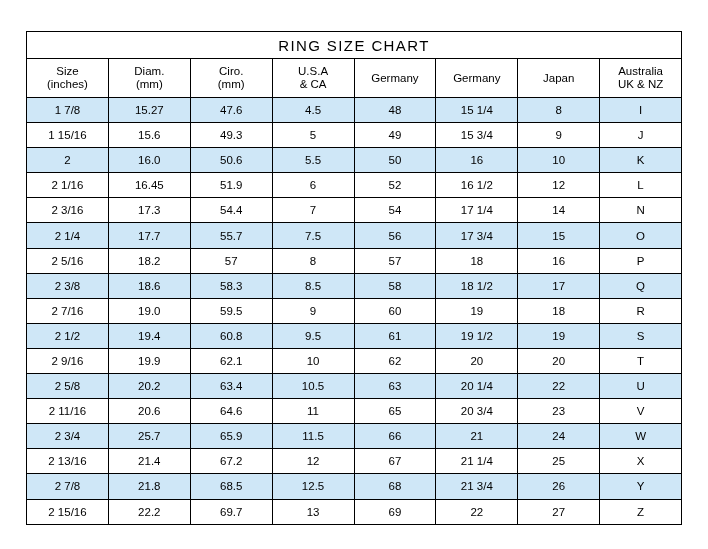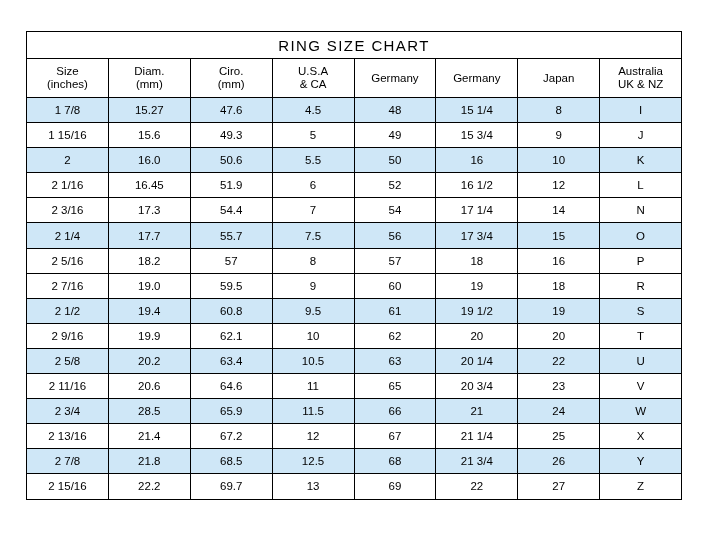--- a/index.html
+++ b/index.html
@@ -174,20 +174,30 @@
           <tr class="plain">
             <td class="data-cell">2 5/16</td>
             <td class="data-cell">18.2</td>
             <td class="data-cell">57</td>
             <td class="data-cell">8</td>
             <td class="data-cell">57</td>
             <td class="data-cell">18</td>
             <td class="data-cell">16</td>
             <td class="data-cell">P</td>
           </tr>
+          <tr class="alt">
+            <td class="data-cell">2 3/8</td>
+            <td class="data-cell">18.6</td>
+            <td class="data-cell">58.3</td>
+            <td class="data-cell">8.5</td>
+            <td class="data-cell">58</td>
+            <td class="data-cell">18 1/2</td>
+            <td class="data-cell">17</td>
+            <td class="data-cell">Q</td>
+          </tr>
           <tr class="plain">
             <td class="data-cell">2 7/16</td>
             <td class="data-cell">19.0</td>
             <td class="data-cell">59.5</td>
             <td class="data-cell">9</td>
             <td class="data-cell">60</td>
             <td class="data-cell">19</td>
             <td class="data-cell">18</td>
             <td class="data-cell">R</td>
           </tr>
@@ -226,21 +236,21 @@
             <td class="data-cell">20.6</td>
             <td class="data-cell">64.6</td>
             <td class="data-cell">11</td>
             <td class="data-cell">65</td>
             <td class="data-cell">20 3/4</td>
             <td class="data-cell">23</td>
             <td class="data-cell">V</td>
           </tr>
           <tr class="alt">
             <td class="data-cell">2 3/4</td>
-            <td class="data-cell">28.5</td>
+            <td class="data-cell">25.7</td>
             <td class="data-cell">65.9</td>
             <td class="data-cell">11.5</td>
             <td class="data-cell">66</td>
             <td class="data-cell">21</td>
             <td class="data-cell">24</td>
             <td class="data-cell">W</td>
           </tr>
           <tr class="plain">
             <td class="data-cell">2 13/16</td>
             <td class="data-cell">21.4</td>

